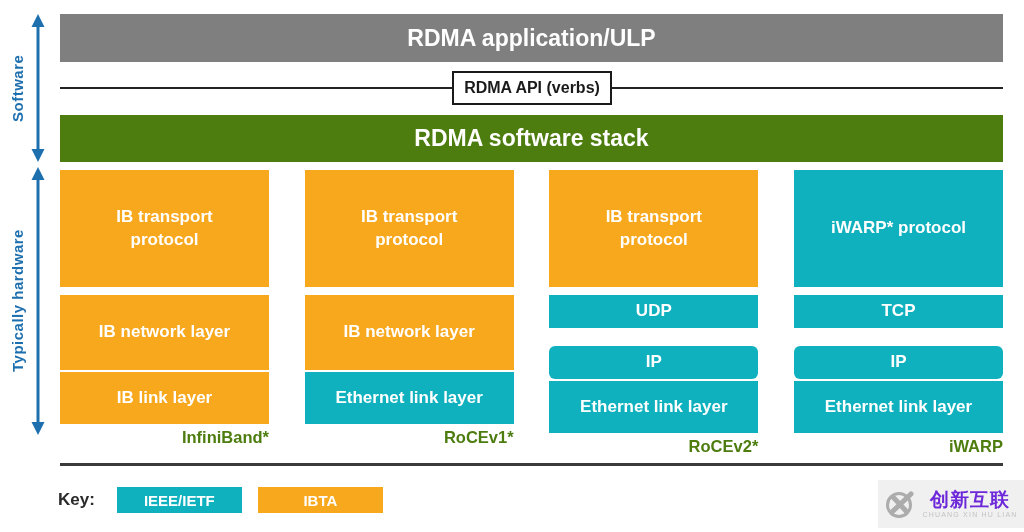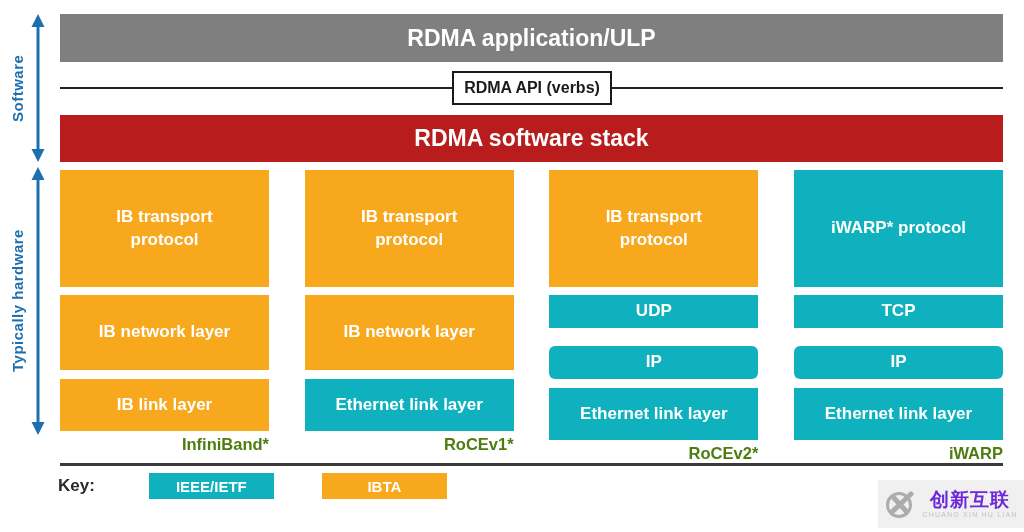--- a/index.html
+++ b/index.html
@@ -24,47 +24,47 @@
     display:flex;align-items:center;justify-content:center;
     color:#fff;font-weight:bold;font-size:23px;
   }
   .api-line{position:absolute;left:60px;top:87px;width:943px;height:2px;background:#222;}
   .api-box{
     position:absolute;left:452px;top:71px;width:156px;height:30px;background:#fff;
     border:2px solid #1a1a1a;display:flex;align-items:center;justify-content:center;
     color:#1a1a1a;font-weight:bold;font-size:16px;z-index:2;
   }
   .stack-bar{
-    position:absolute;left:60px;top:115px;width:943px;height:47px;background:#b91c1c;
+    position:absolute;left:60px;top:115px;width:943px;height:47px;background:#4d7c0f;
     display:flex;align-items:center;justify-content:center;
     color:#fff;font-weight:bold;font-size:23px;
   }
 
   
   .columns{position:absolute;left:60px;top:170px;width:943px;display:flex;justify-content:space-between;}
   .column{width:209px;display:flex;flex-direction:column;}
   .box{
     display:flex;align-items:center;justify-content:center;text-align:center;
     color:#fff;font-weight:bold;font-size:17px;line-height:1.35;
   }
   .orange{background:#F8A81D;}
   .teal{background:#0FB1BE;}
   .transport{height:117px;padding:0 36px;box-sizing:border-box;}
   .mid-full{height:75px;margin-top:8px;}
   .mid-half{height:33px;margin-top:8px;}
   .mid-half + .mid-half{margin-top:18px;border-radius:6px;}
-  .link{height:52px;margin-top:9px;}
+  .link{height:52px;margin-top:2px;}
   .col-label{
     margin-top:4px;text-align:right;color:#4d7c0f;font-weight:bold;font-size:16.5px;
   }
 
   .base-line{position:absolute;left:60px;top:463px;width:943px;height:3px;background:#3a3a3a;}
 
   
-  .key-row{position:absolute;left:58px;top:473px;display:flex;align-items:center;gap:32px;}
+  .key-row{position:absolute;left:58px;top:487px;display:flex;align-items:center;}
   .key-label{color:#2b2b2b;font-weight:bold;font-size:17px;margin-right:22px;}
   .key-chip{
     width:125px;height:26px;display:flex;align-items:center;justify-content:center;
     color:#fff;font-weight:bold;font-size:15px;
   }
   .key-chip + .key-chip{margin-left:16px;}
 
   
   .watermark{
     position:absolute;left:878px;top:480px;width:146px;height:48px;background:#F0F0F0;

